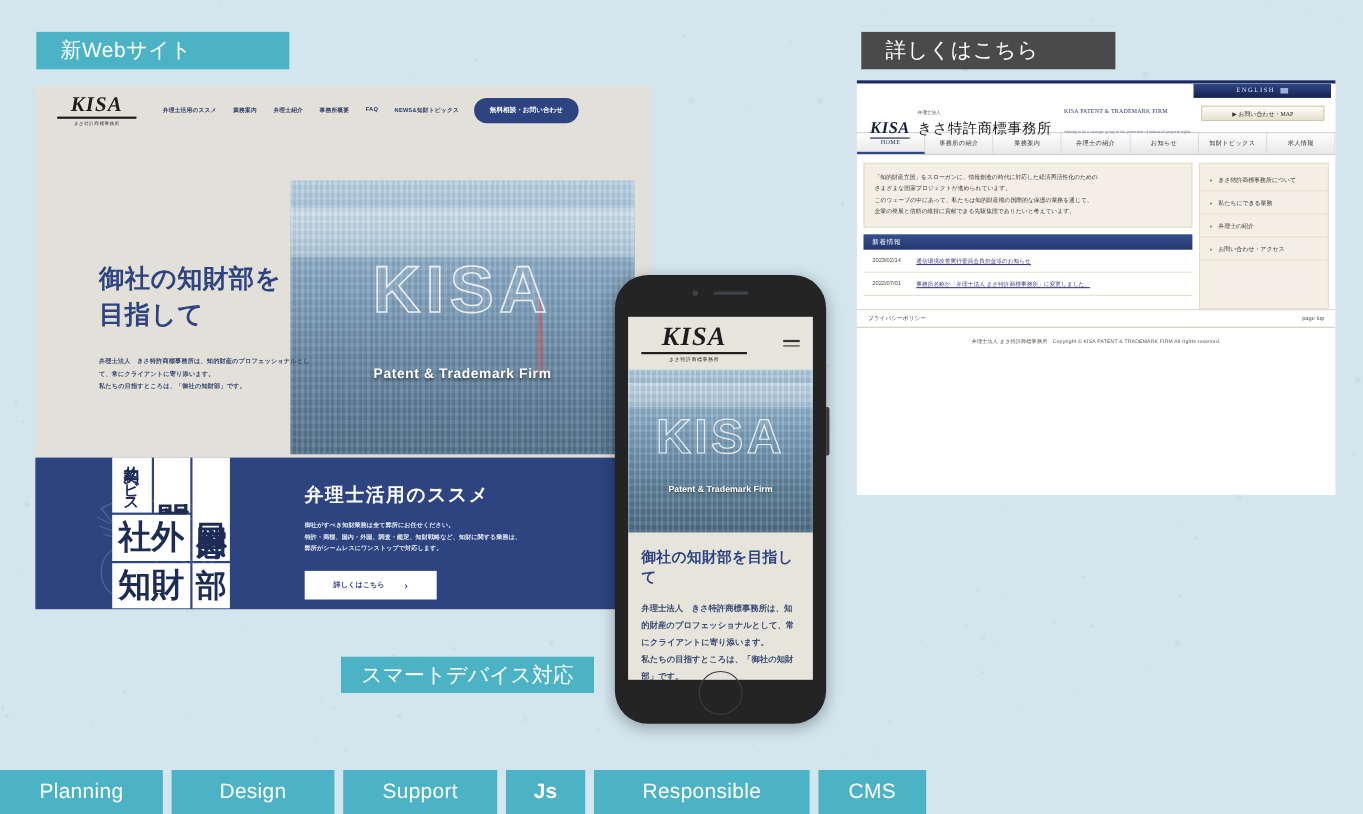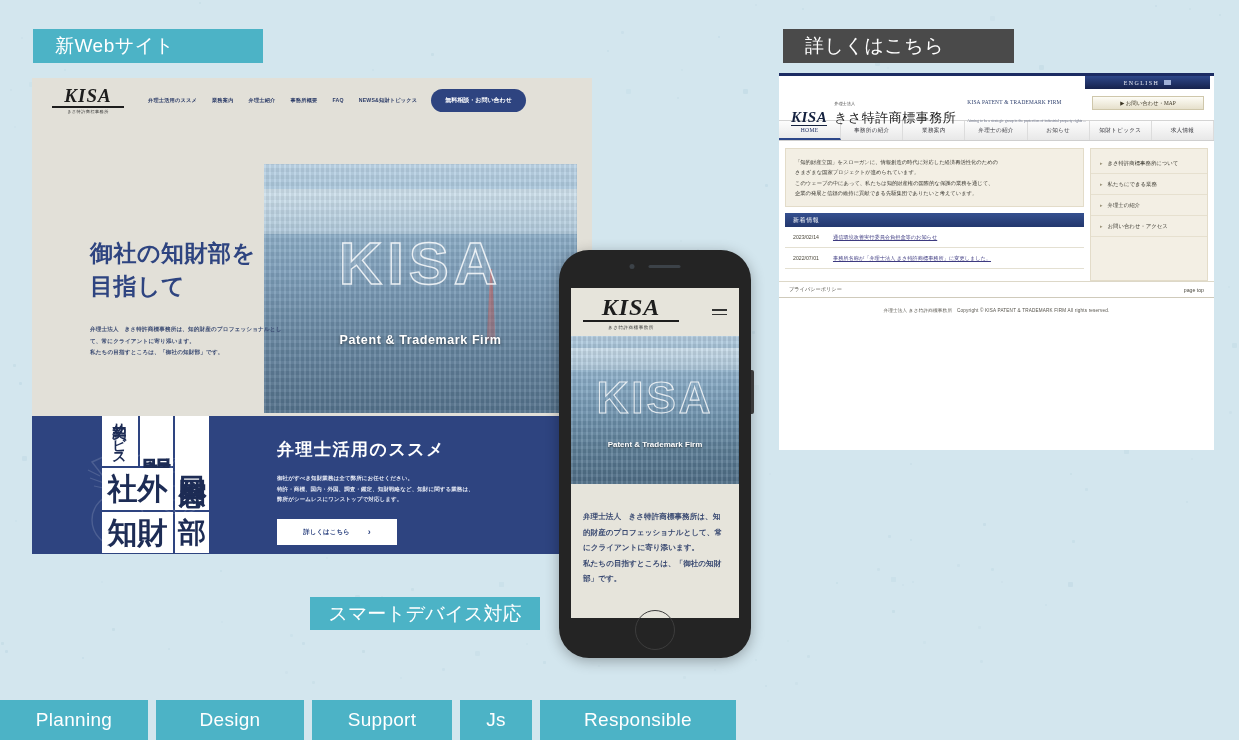--- a/index.html
+++ b/index.html
@@ -369,21 +369,21 @@
     display: flex; gap: 8px; align-items: stretch;
   }
   #tagbar .tag {
     background: #4cb3c6; color: #fff;
     display: flex; align-items: center; justify-content: center;
     font-size: 19px; letter-spacing: .3px;
   }
   #tagbar .tag.w1 { flex: 0 0 148px; }
   #tagbar .tag.w2 { flex: 0 0 148px; }
   #tagbar .tag.w3 { flex: 0 0 140px; }
-  #tagbar .tag.w4 { flex: 0 0 72px; }
+  #tagbar .tag.w4 { flex: 0 0 72px; font-weight: bold; }
   #tagbar .tag.w5 { flex: 0 0 196px; }
   #tagbar .tag.w6 { flex: 0 0 98px; }
   #tagbar .tag.w7 { flex: 0 0 152px; }
   #tagbar .tag.w8 { flex: 1 1 auto; }
 </style>
 </head>
 <body>
 
 <div id="dots">
     <i style="left: 204.924px; top: 206.391px; width: 3px; height: 3px; opacity: 0.52;"></i>
@@ -663,20 +663,21 @@
     </div>
 
     <div id="ph-photo">
       <div class="water"></div>
       <div class="city"></div>
       <div id="ph-kisa">KISA</div>
       <div id="ph-tagline">Patent &amp; Trademark Firm</div>
     </div>
 
     <div id="ph-body">
+      <div id="ph-title">御社の知財部を目指して</div>
       <div id="ph-text">弁理士法人　きさ特許商標事務所は、知的財産のプロフェッショナルとして、常にクライアントに寄り添います。<br>私たちの目指すところは、「御社の知財部」です。</div>
     </div>
   </div>
 
   <div id="phone-home"></div>
 </div>
 
 <div id="oldsite">
 
   <div id="old-top">
@@ -752,13 +753,14 @@
 </div>
 
 <div id="label-smart">スマートデバイス対応</div>
 
 <div id="tagbar">
   <span class="tag w1">Planning</span>
   <span class="tag w2">Design</span>
   <span class="tag w3">Support</span>
   <span class="tag w4">Js</span>
   <span class="tag w5">Responsible</span>
+  <span class="tag w6">CMS</span>
 </div>
 
 </body></html>

